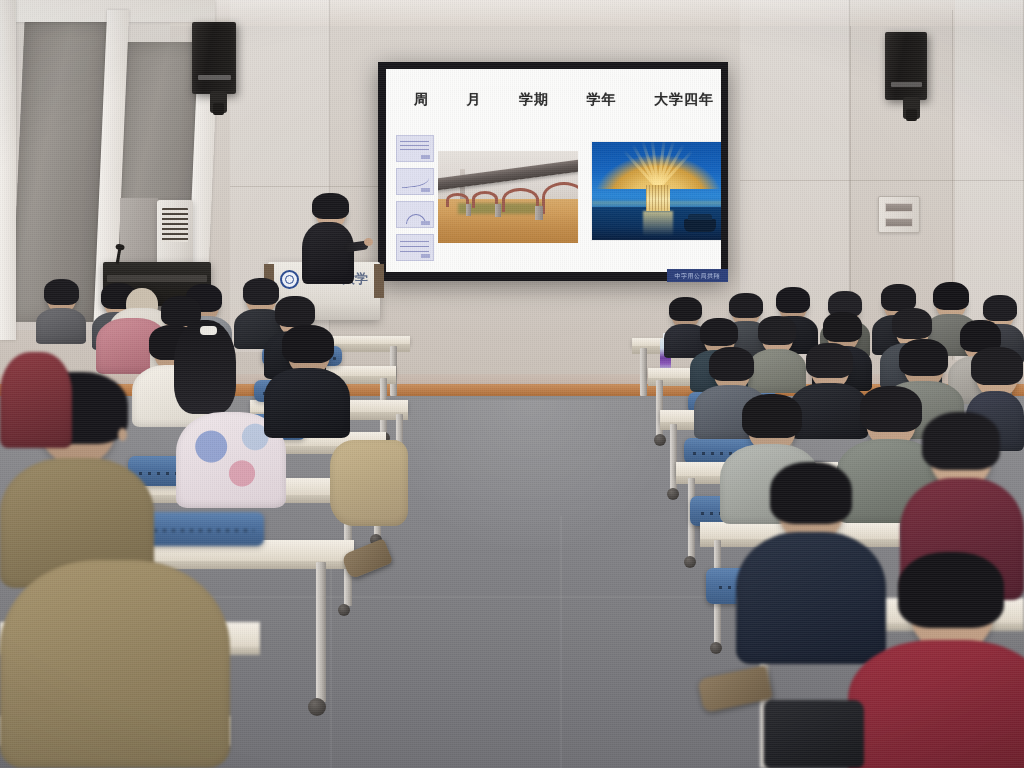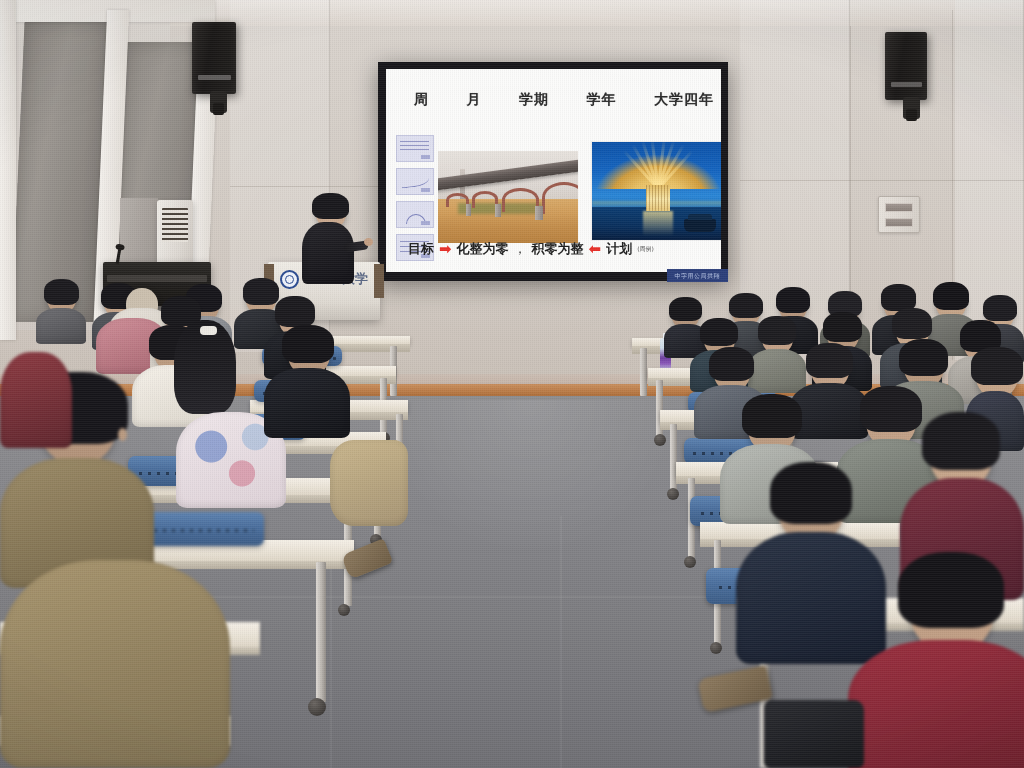--- a/index.html
+++ b/index.html
@@ -486,30 +486,20 @@
           <div class="br-rib" style="transform:translateX(-50%) rotate(7deg)"></div>
           <div class="br-rib" style="transform:translateX(-50%) rotate(18deg)"></div>
           <div class="br-rib" style="transform:translateX(-50%) rotate(30deg)"></div>
           <div class="br-rib" style="transform:translateX(-50%) rotate(42deg)"></div>
         </div>
         <div class="br-col"></div>
         <div class="br-refl"></div>
         <div class="br-boat"></div>
       </div>
 
-      <div class="caption">
-        <span>目标</span>
-        <span class="arrow">➡</span>
-        <span>化整为零</span>
-        <span class="comma">，</span>
-        <span>积零为整</span>
-        <span class="arrow back">⬅</span>
-        <span>计划</span>
-        <span class="note">(周例)</span>
-      </div>
 
     </div>
     <div class="slide-footer">中字用公局拱翔</div>
   </div>
 
   <div class="stage-face"></div>
   <div class="stage-trim"></div>
   <div class="floor">
     <div class="floor-seam" style="left:330px;top:150px;width:2px;height:222px;"></div>
     <div class="floor-seam" style="left:560px;top:120px;width:2px;height:252px;"></div>

